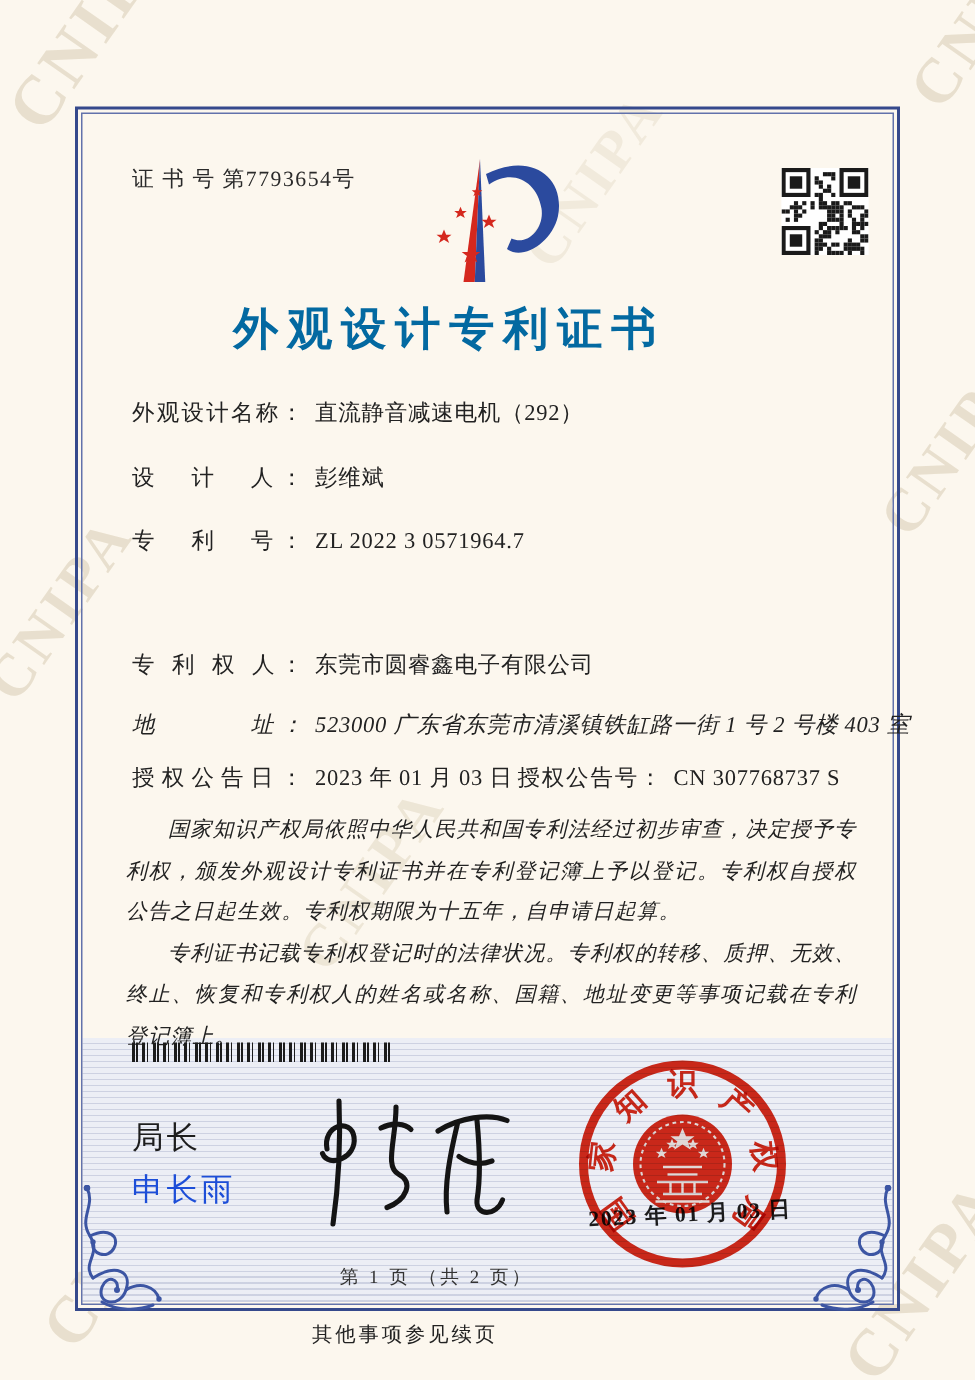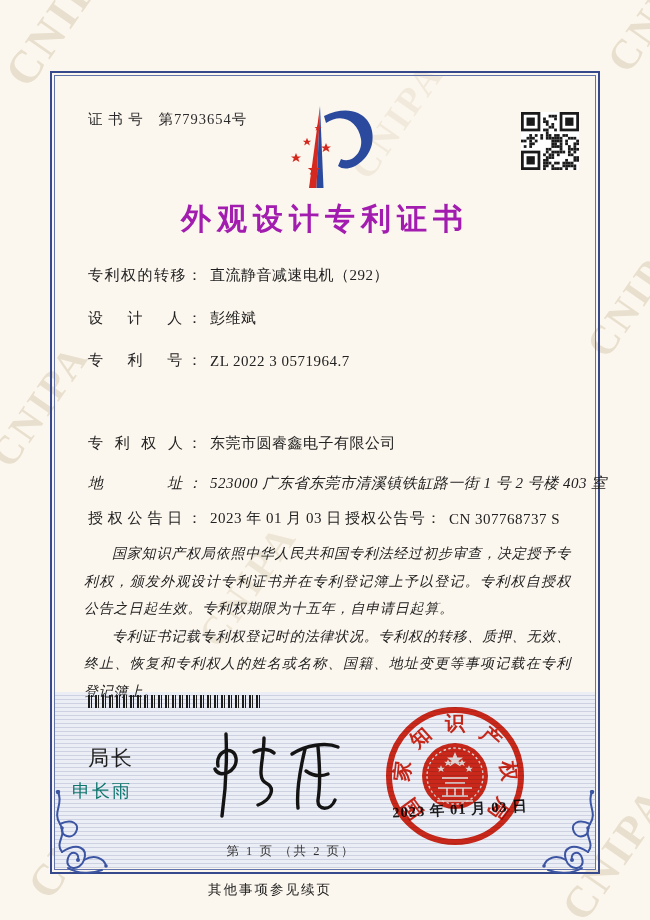--- a/index.html
+++ b/index.html
@@ -41,22 +41,22 @@
   .flourish.right{transform:scaleX(-1);}
   
   .cert-no{
     position:absolute;left:88px;top:110px;z-index:5;
     font-size:14.5px;color:#2a2a2a;letter-spacing:1px;
   }
   .logo{position:absolute;left:282px;top:100px;z-index:5;}
   .qr{position:absolute;left:521px;top:112px;width:58px;height:58px;z-index:5;
       background:#fff;padding:0;}
   .title{
-    position:absolute;left:0;top:199px;width:650px;z-index:5;
-    text-align:center;font-size:30px;font-weight:bold;color:#a21caf;
+    position:absolute;left:0;top:199px;width:599px;z-index:5;
+    text-align:center;font-size:30px;font-weight:bold;color:#0369a1;
     letter-spacing:6px;
   }
   
   .f-row{position:absolute;left:88px;z-index:5;font-size:15px;color:#222;white-space:nowrap;}
   .f-label{
     display:inline-block;width:114px;
     text-align:justify;text-align-last:justify;
     vertical-align:bottom;
   }
   .f-label2{
@@ -79,22 +79,22 @@
     position:absolute;left:88px;top:695px;width:172px;height:13px;z-index:6;
     background:repeating-linear-gradient(90deg,
       #1c1c1c 0 2px,transparent 2px 3px,
       #1c1c1c 3px 4px,transparent 4px 7px,
       #1c1c1c 7px 9px,transparent 9px 10px,
       #1c1c1c 10px 11px,transparent 11px 14px);
   }
   .signer-title{position:absolute;left:88px;top:744px;z-index:6;font-size:21px;
     letter-spacing:2px;color:#1d1d1d;
     font-family:"Liberation Sans","DejaVu Sans",sans-serif;}
-  .signer-name{position:absolute;left:72px;top:779px;z-index:6;font-size:18px;
-    letter-spacing:2px;color:#0f766e;
+  .signer-name{position:absolute;left:88px;top:779px;z-index:6;font-size:21px;
+    letter-spacing:2px;color:#1d4ed8;
     font-family:"Liberation Sans","DejaVu Sans",sans-serif;}
   .signature{position:absolute;left:188px;top:726px;z-index:6;}
   
   .seal{position:absolute;left:383px;top:704px;width:144px;height:144px;z-index:7;
         mix-blend-mode:multiply;}
   .seal-char{
     position:absolute;z-index:8;width:24px;height:24px;line-height:24px;
     text-align:center;font-size:20px;font-weight:bold;color:#d92b1b;
     mix-blend-mode:multiply;
   }
@@ -160,21 +160,21 @@
     <g fill="#3c55a3">
       <circle cx="14" cy="2" r="2.2"></circle>
         <circle cx="34" cy="70" r="2"></circle>
       <circle cx="62" cy="76" r="1.8"></circle>
         <circle cx="18" cy="38" r="1.8"></circle>
     </g>
   </svg>
 
   <div class="cert-no">
     <span>证 书 号</span>
-    <span style="margin-left:10px;">第7793654号</span>
+    <span style="margin-left:0;">第7793654号</span>
   </div>
 
   <svg class="logo" width="100" height="92" viewBox="0 0 100 92">
     <defs>
       <path id="star" d="M0,-10 L2.9,-3.1 10,-3.1 4.3,1.2 6.9,8.1 0,3.8 -6.9,8.1 -4.3,1.2 -10,-3.1 -2.9,-3.1 Z"></path>
     </defs>
     <path d="M42,16 C72,1 95,18 90,44 C86,62 66,74 56,66 L59,59 C70,64 81,52 79,39 C76,21 60,12 44,23 Z" fill="#2b4a9e"></path>
     <path d="M38,6 L27,88 L34.5,88 Z" fill="#d5281e"></path>
     <path d="M38,6 L34.5,88 L41.5,88 Z" fill="#2b4a9e"></path>
     <use href="#star" transform="translate(36,28) scale(0.35)" fill="#d5281e"></use>
@@ -311,21 +311,21 @@
       <rect x="15" y="1" width="5" height="5" fill="#ffffff"></rect>
       <rect x="16" y="2" width="3" height="3" fill="#1a1a1a"></rect>
       <rect x="0" y="14" width="7" height="7" fill="#1a1a1a"></rect>
       <rect x="1" y="15" width="5" height="5" fill="#ffffff"></rect>
       <rect x="2" y="16" width="3" height="3" fill="#1a1a1a"></rect>
     </svg>
 
   <div class="title">外观设计专利证书</div>
 
   <div class="f-row" style="top:266px;">
-    <span class="f-label">专利权的转移：</span><span class="f-value">直流静音减速电机（292）</span>
+    <span class="f-label">外观设计名称：</span><span class="f-value">直流静音减速电机（292）</span>
   </div>
   <div class="f-row" style="top:309px;">
     <span class="f-label">设　计　人：</span><span class="f-value">彭维斌</span>
   </div>
   <div class="f-row" style="top:351px;">
     <span class="f-label">专　利　号：</span><span class="f-value">ZL 2022 3 0571964.7</span>
   </div>
   <div class="f-row" style="top:434px;">
     <span class="f-label">专 利 权 人：</span><span class="f-value">东莞市圆睿鑫电子有限公司</span>
   </div>

